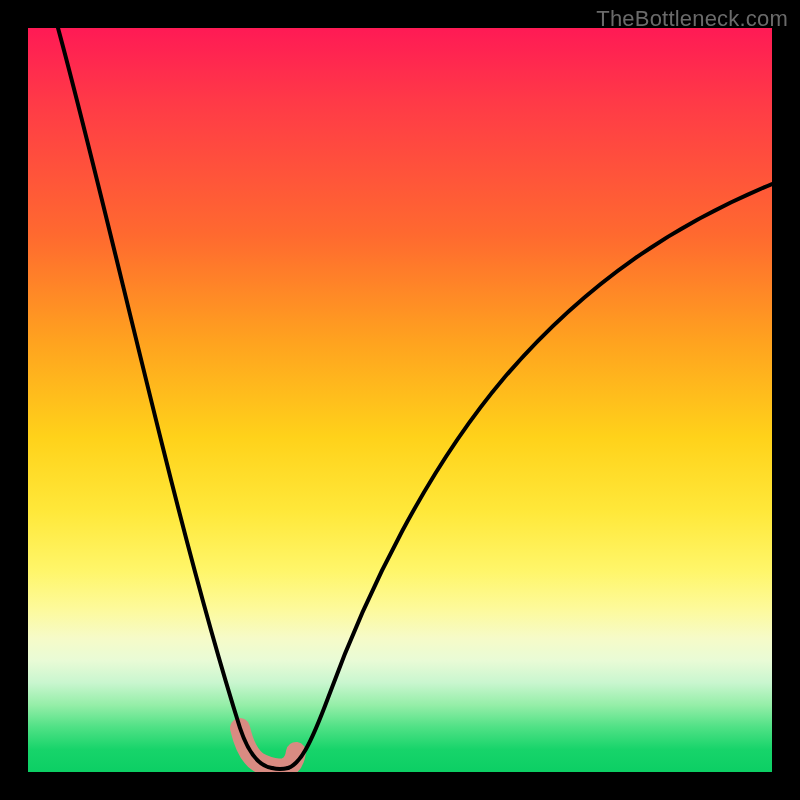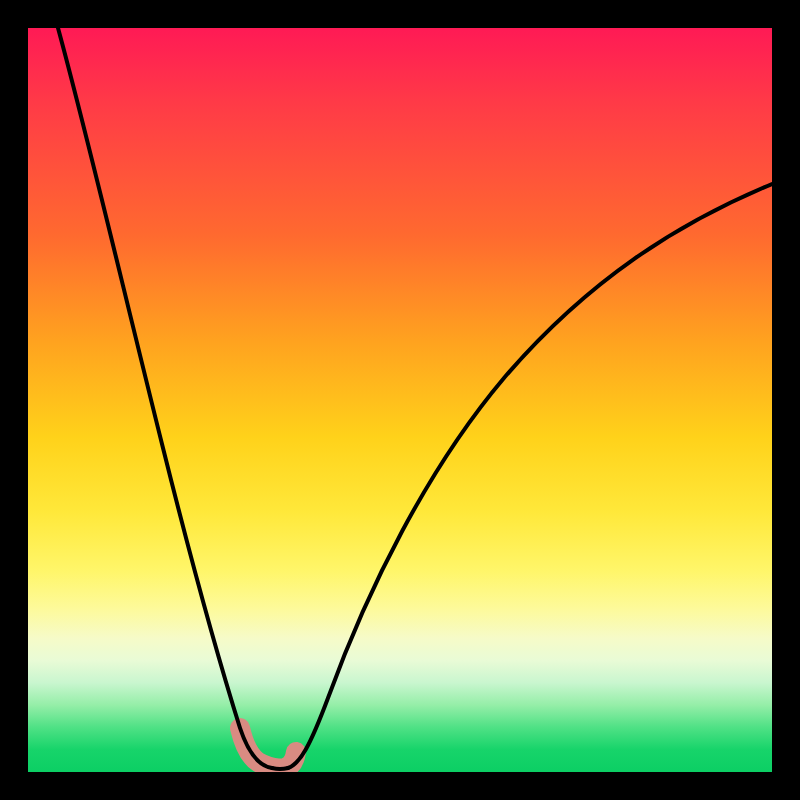--- a/index.html
+++ b/index.html
@@ -85,13 +85,14 @@
       <path d="M 244 740
                Q 252 742 260 740" fill="none" stroke="#000" stroke-width="4" stroke-linecap="round" stroke-linejoin="round"></path>
 
       <path d="M 260 740
                C 272 736, 282 718, 300 670
                C 340 560, 400 440, 476 350
                C 560 252, 650 195, 744 156" fill="none" stroke="#000" stroke-width="4" stroke-linecap="round" stroke-linejoin="round"></path>
     </svg>
   </div>
 
+  <div class="watermark">TheBottleneck.com</div>
 </div>
 
 </body></html>

